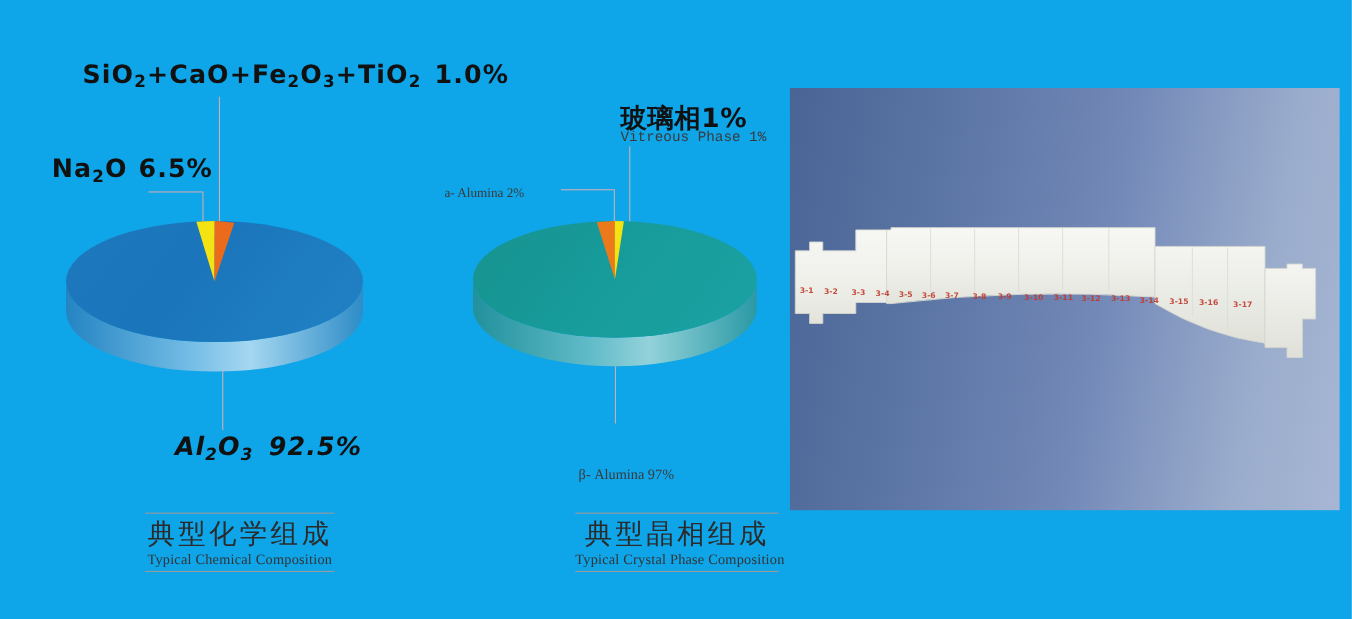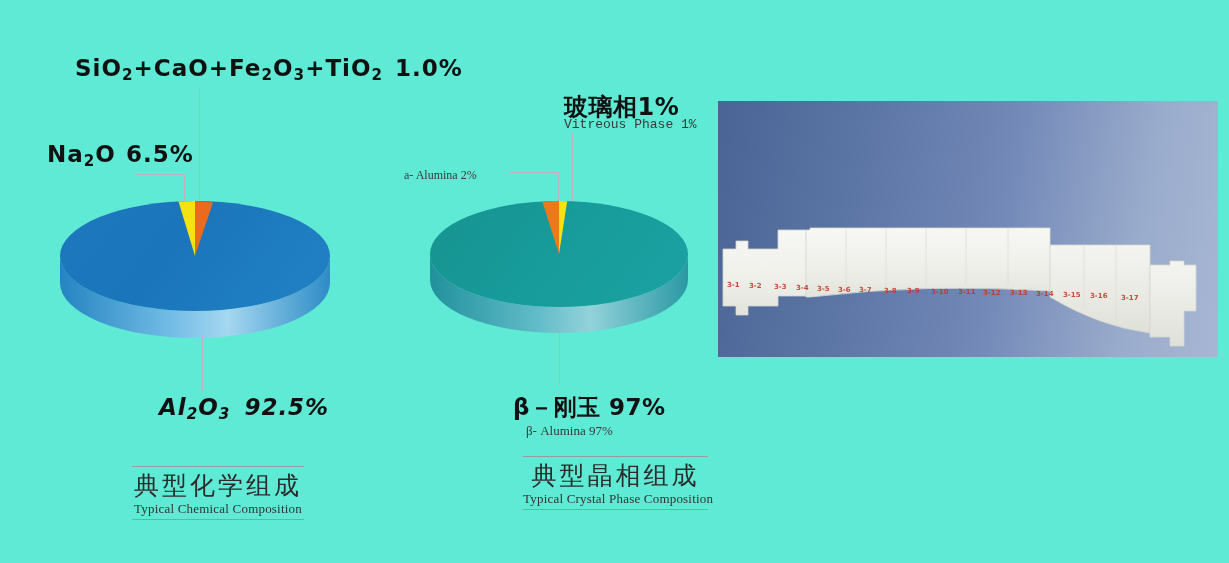--- a/index.html
+++ b/index.html
@@ -12,21 +12,21 @@
     height: 563px;
     position: relative;
     overflow: hidden;
     font-family: "Liberation Sans", sans-serif;
     color: #1a1a1a;
   }
 
   .stage {
     position: absolute;
     inset: 0;
-    background: #5eead4;
+    background: #0ea5e9;
   }
 
   
   .abs { position: absolute; }
 
   
   .callout-cn {
     font-family: "DejaVu Sans", "Liberation Sans", sans-serif;
     font-weight: bold;
     color: #111111;
@@ -84,23 +84,23 @@
     letter-spacing: 0.2px;
     line-height: 1.2;
     white-space: nowrap;
     margin-top: 1px;
   }
 
   
   .photo-panel {
     position: absolute;
     left: 718px;
-    top: 101px;
+    top: 80px;
     width: 500px;
-    height: 256px;
+    height: 384px;
     overflow: hidden;
   }
   .photo-bg {
     position: absolute;
     inset: 0;
     background: linear-gradient(100deg, #4a6496 0%, #5a74a3 26%, #7389b8 56%, #9aaccc 82%, #a7b6d4 100%);
   }
 </style>
 </head>
 <body>
@@ -191,28 +191,25 @@
       <path d="M 5,66 A 129,53 0 0 0 263,66 L 263,92 A 129,53 0 0 1 5,92 Z" fill="url(#side2)"></path>
       <ellipse cx="134" cy="66" rx="129" ry="53" fill="url(#top2)"></ellipse>
 
       <path d="M 134,66 L 117.5,13.9 A 129,53 0 0 1 134,13.0 Z" fill="#ec7a1b"></path>
 
       <path d="M 134,66 L 134,13.0 A 129,53 0 0 1 142.2,13.2 Z" fill="#f4e313"></path>
     </svg>
 
     <div class="leader leader-v" style="left:179px; top:333px; height:52px;"></div>
 
-    <div class="abs callout-cn" style="left:133px; top:392px; font-size:23px;">
-      <span>β－刚玉 97%</span>
-    </div>
     <div class="abs callout-en" style="left:146px; top:423px; font-size:13px;">
       <span>β- Alumina 97%</span>
     </div>
 
-    <div class="caption" style="left:109px; top:456px; width:185px;">
+    <div class="caption" style="left:109px; top:466px; width:185px;">
       <div class="caption-cn">典型晶相组成</div>
       <div class="caption-en">Typical Crystal Phase Composition</div>
     </div>
   </div>
 
   <div class="photo-panel">
     <div class="photo-bg"></div>
 
     <svg width="500" height="356" viewBox="0 0 500 356" style="position:absolute; left:0; top:0;">
       <defs>

